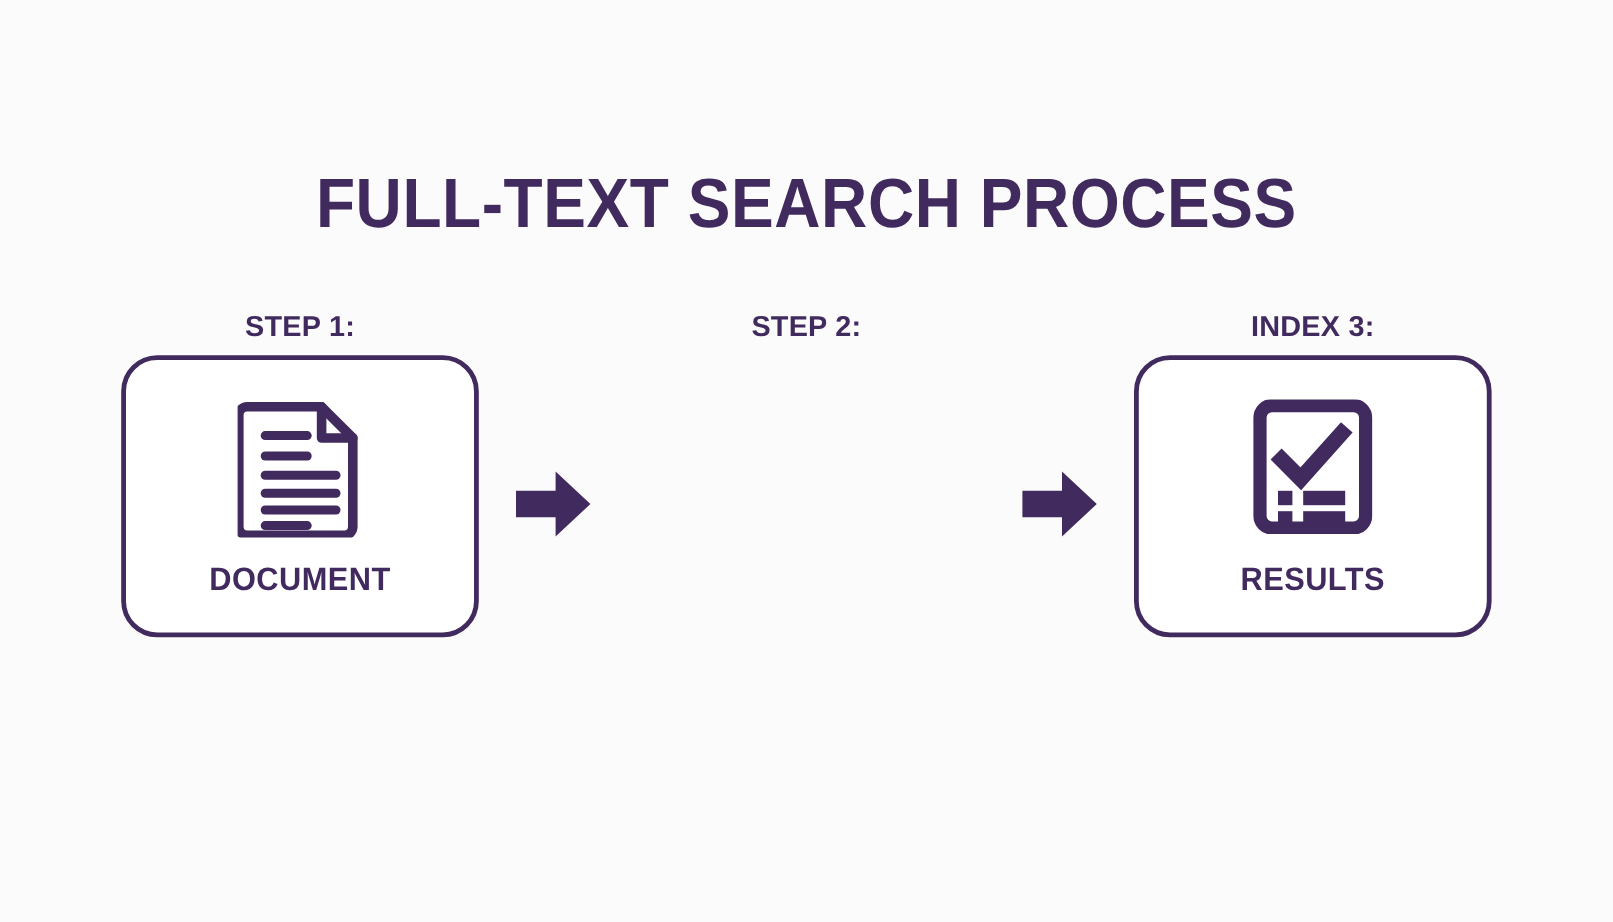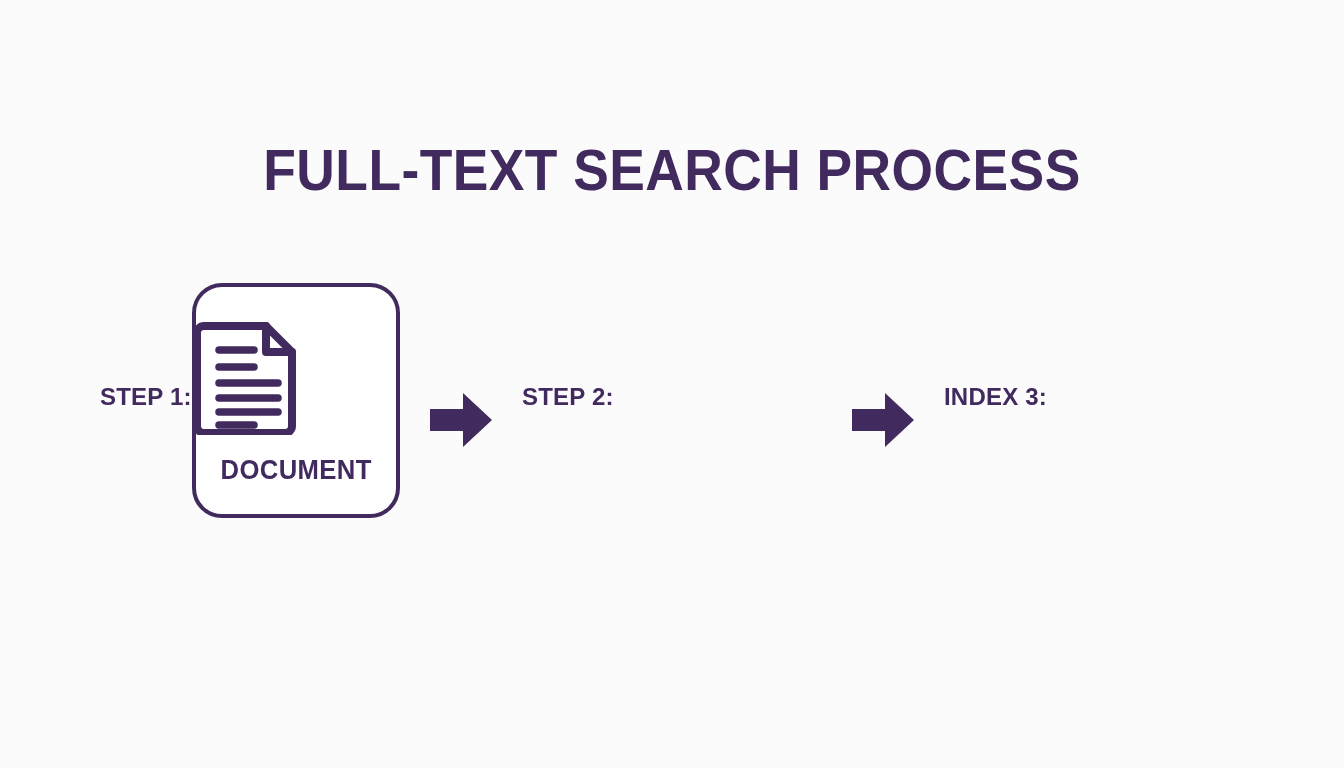--- a/index.html
+++ b/index.html
@@ -51,21 +51,21 @@
     flex-direction: row;
     align-items: flex-start;
     justify-content: space-between;
   }
 
   .step-col {
     width: 300px;
     height: 285px;
     position: relative;
     display: flex;
-    flex-direction: row;
+    flex-direction: column;
     align-items: center;
   }
 
   .step-label {
     color: #412a5e;
     font-size: 24px;
     font-weight: 700;
     letter-spacing: 0.2px;
     height: 38px;
     line-height: 30px;
@@ -74,21 +74,21 @@
 
   .card {
     box-sizing: border-box;
     width: 298px;
     height: 235px;
     border: 4.5px solid #412a5e;
     border-radius: 30px;
     background: #ffffff;
     display: flex;
     flex-direction: column;
-    align-items: flex-start;
+    align-items: center;
     justify-content: flex-start;
     position: relative;
   }
 
   .icon-wrap {
     margin-top: 34px;
     height: 110px;
     display: flex;
     align-items: center;
     justify-content: center;
@@ -161,16 +161,31 @@
     </div>
 
     <div class="arrow-cell">
       <svg width="66" height="58" viewBox="0 0 66 58" aria-hidden="true">
         <path d="M2 18 h33 v-16 l29 27 l-29 27 v-16 h-33 z" fill="#412a5e"></path>
       </svg>
     </div>
 
     <div class="step-col">
       <div class="step-label">INDEX 3:</div>
+      <div class="card">
+        <div class="icon-wrap">
+          <svg width="100" height="112" viewBox="0 0 100 112" aria-hidden="true">
+            <rect x="6" y="5" width="88" height="102" rx="10" fill="none" stroke="#412a5e" stroke-width="11"></rect>
+            <path d="M24 50 l16 16 l34 -38" fill="none" stroke="#412a5e" stroke-width="13" stroke-linecap="square" stroke-linejoin="miter"></path>
+            <g fill="#412a5e">
+              <rect x="21" y="76" width="12" height="12"></rect>
+              <rect x="42" y="76" width="35" height="12"></rect>
+              <rect x="21" y="93" width="12" height="12"></rect>
+              <rect x="42" y="93" width="35" height="12"></rect>
+            </g>
+          </svg>
+        </div>
+        <div class="card-label">RESULTS</div>
+      </div>
     </div>
 
   </div>
 </div>
 
 </body></html>

